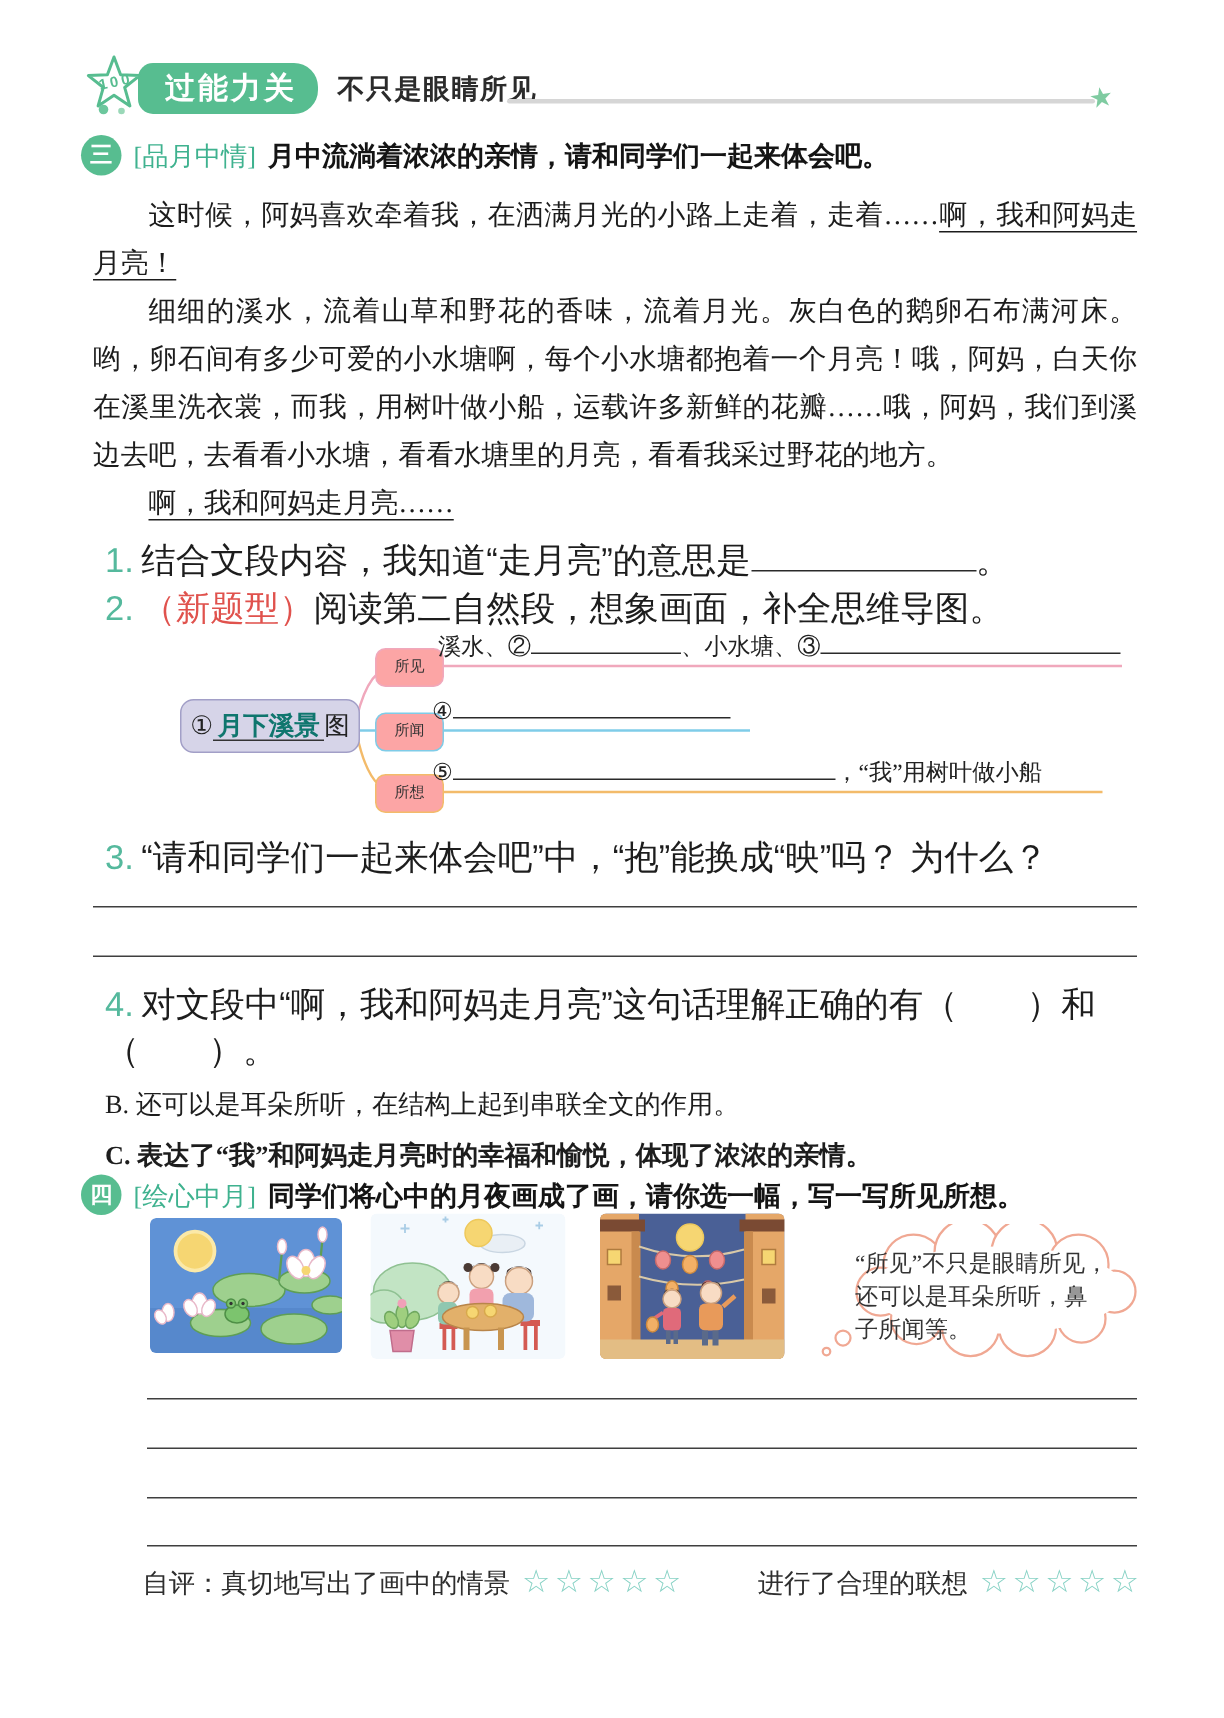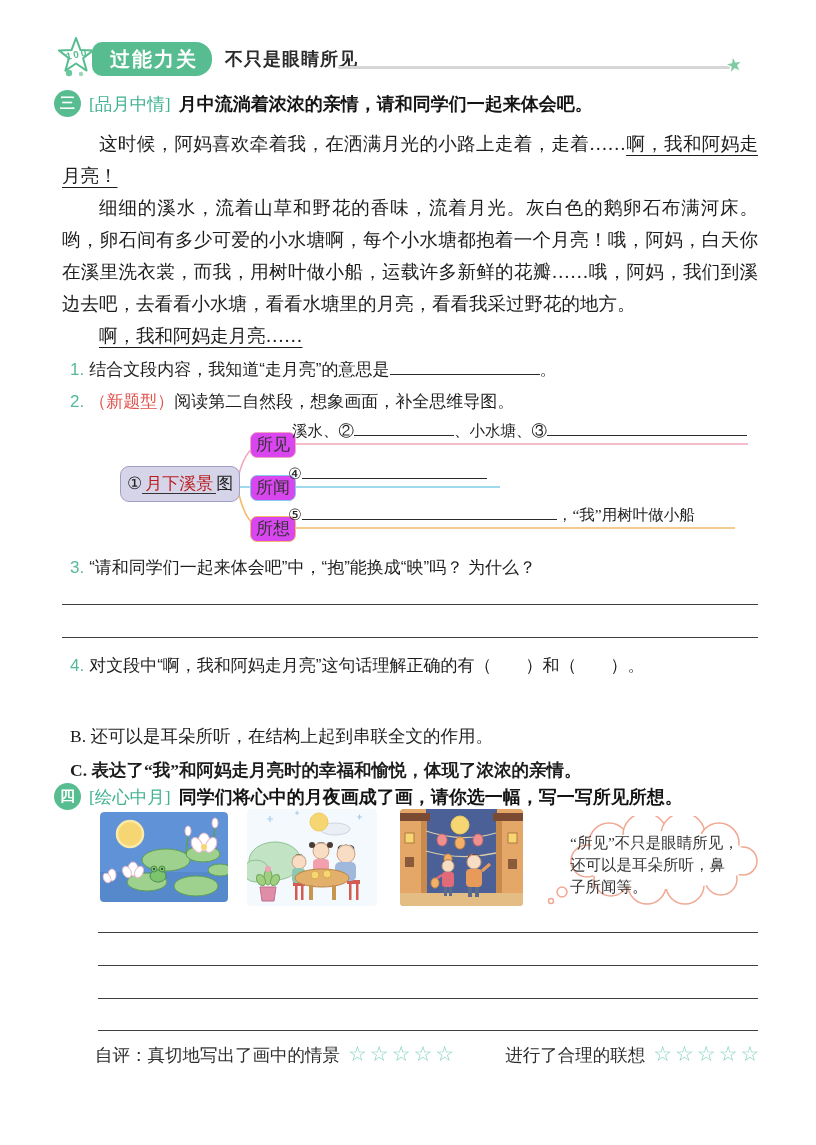--- a/index.html
+++ b/index.html
@@ -23,37 +23,37 @@
            font-family:"Liberation Sans",sans-serif;}
   .sec-tag{color:#3fb28f;font-size:17.5px;white-space:nowrap;}
   .sec-intro{font-family:"Liberation Sans",sans-serif;font-weight:bold;font-size:18px;color:#141414;white-space:nowrap;}
 
   
   .passage{position:absolute;top:128px;left:62px;width:696px;font-size:18.5px;line-height:32px;text-align:justify;}
   .passage p{margin:0;text-indent:2em;}
   .u{text-decoration:underline;text-underline-offset:5px;text-decoration-thickness:1px;}
 
   
-  .q{position:absolute;left:70px;width:700px;font-family:"Liberation Sans",sans-serif;font-size:17px;color:#1d1d1d;}
+  .q{position:absolute;left:70px;width:700px;font-family:"Liberation Sans",sans-serif;font-size:23px;color:#1d1d1d;}
   .qnum{color:#55b99d;margin-right:5px;}
   .qtag-red{color:#e0524d;}
   .blank{display:inline-block;border-bottom:1px solid #2a2a2a;height:16px;vertical-align:baseline;}
   .opt{position:absolute;left:70px;width:700px;font-size:17.5px;color:#1d1d1d;}
 
   
   .ansline{position:absolute;height:0;border-top:1px solid #3f3f3f;}
 
   
   .mindmap{position:absolute;top:420px;left:0;width:816px;height:132px;}
   .mm-svg{position:absolute;top:0;left:0;}
   .mm-root{position:absolute;left:120px;top:46px;width:118px;height:34px;line-height:34px;text-align:center;
            background:#d6d4e8;border:1.5px solid #a29fc7;border-radius:9px;font-size:17px;color:#222;}
-  .mm-ans{color:#b91c1c;font-weight:normal;border-bottom:1.5px solid #333;padding:0 3px;}
+  .mm-ans{color:#0f766e;font-weight:bold;border-bottom:1.5px solid #333;padding:0 3px;}
   .mm-node{position:absolute;left:250px;width:44px;height:24px;line-height:24px;text-align:center;
-           background:#d946ef;border-radius:7px;font-size:17px;color:#333;}
+           background:#fca5a5;border-radius:7px;font-size:10px;color:#333;}
   .mm-node.see{top:12px;border:1.5px solid #f0a8bc;}
   .mm-node.hear{top:55px;border:1.5px solid #7fcce8;}
   .mm-node.think{top:96px;border:1.5px solid #f3bb6a;}
   .mm-row{position:absolute;height:20px;line-height:20px;font-size:15.5px;color:#222;white-space:nowrap;}
   .mm-row .blank{height:14px;}
 
   
   .drawing{position:absolute;border-radius:4px;}
 
   

